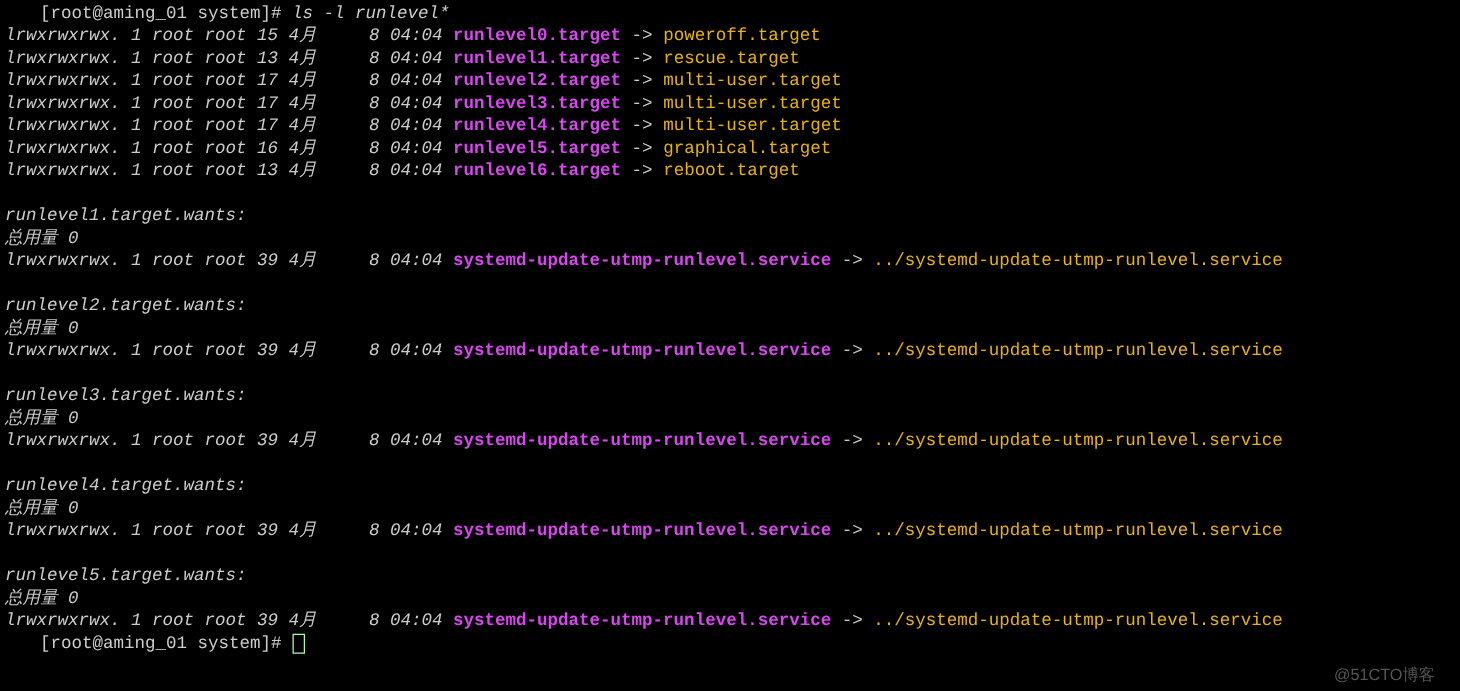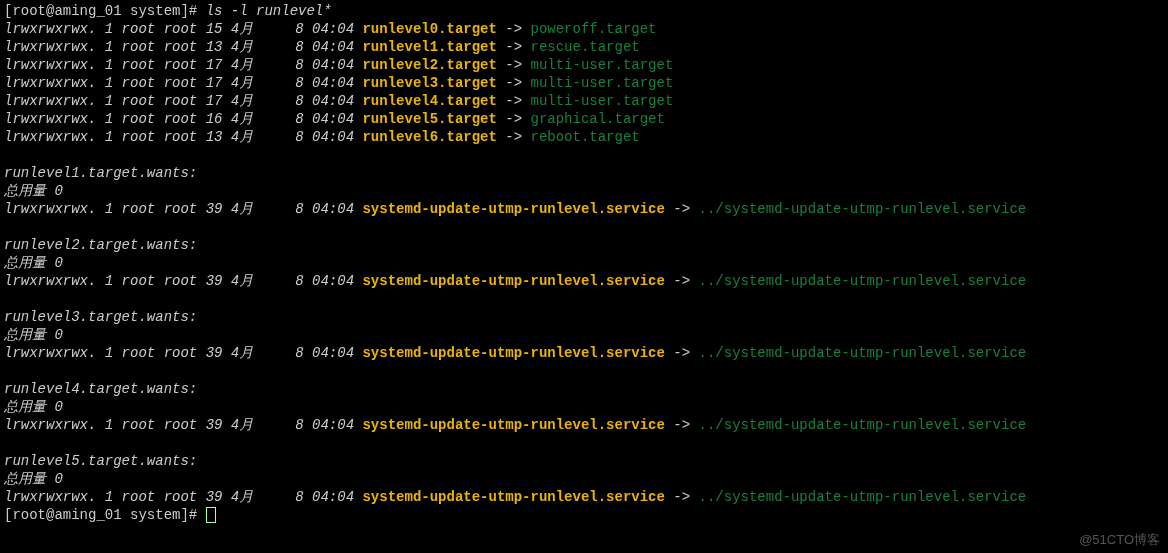--- a/index.html
+++ b/index.html
@@ -11,26 +11,26 @@
     font-size: 14px;
     line-height: 18px;
     width: 1168px;
     height: 553px;
     overflow: hidden;
   }
   .terminal {
     padding: 2px 4px;
     white-space: pre;
   }
-  .prompt      { color: #cccccc; }
+  .prompt      { color: #cccccc; margin-left: 28px; }
   .white       { color: #cccccc; font-style: italic; }
-  .cyan-bold   { color: #eab308; font-weight: bold; }
+  .cyan-bold   { color: #d946ef; font-weight: bold; }
   .arrow       { color: #cccccc; }
-  .target      { color: #15803d; }
-  .watermark   { position: absolute; right: 8px; bottom: 4px;
+  .target      { color: #eab308; }
+  .watermark   { position: absolute; right: 20px; bottom: 4px;
                  color: #555; font-family: sans-serif; font-size: 13px; }
   .cursor {
     display: inline-block;
     width: 8px;
     height: 14px;
     border: 1px solid #aaffaa;
     vertical-align: text-bottom;
   }
 </style>
 </head>

